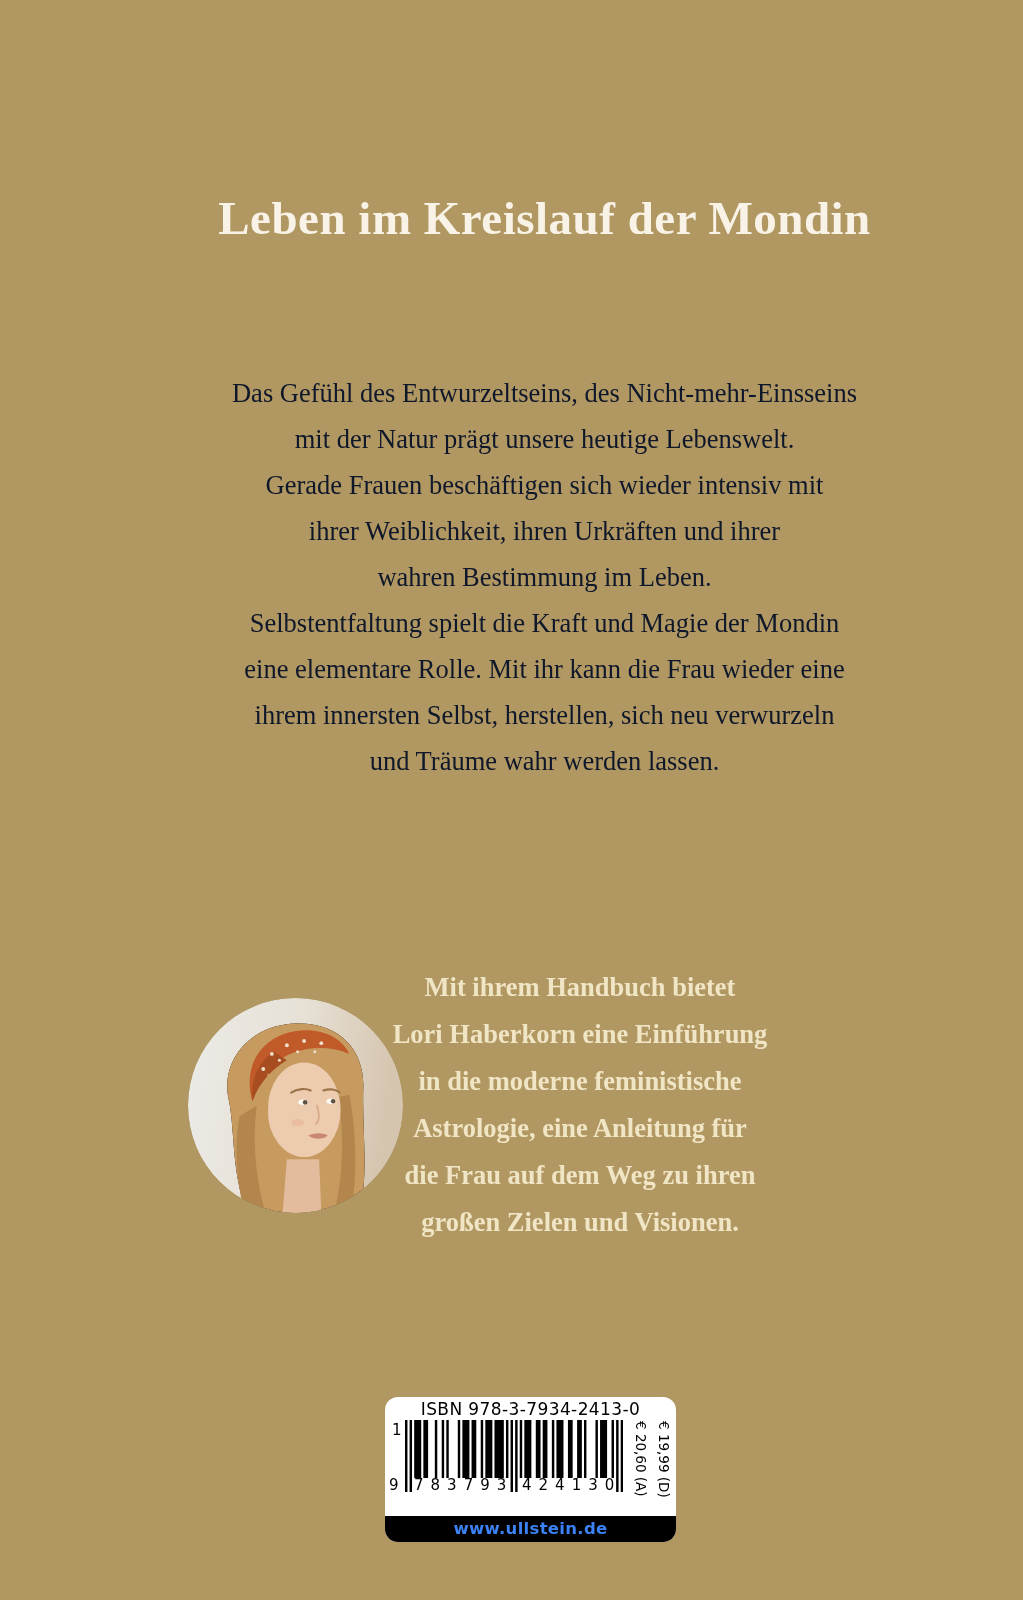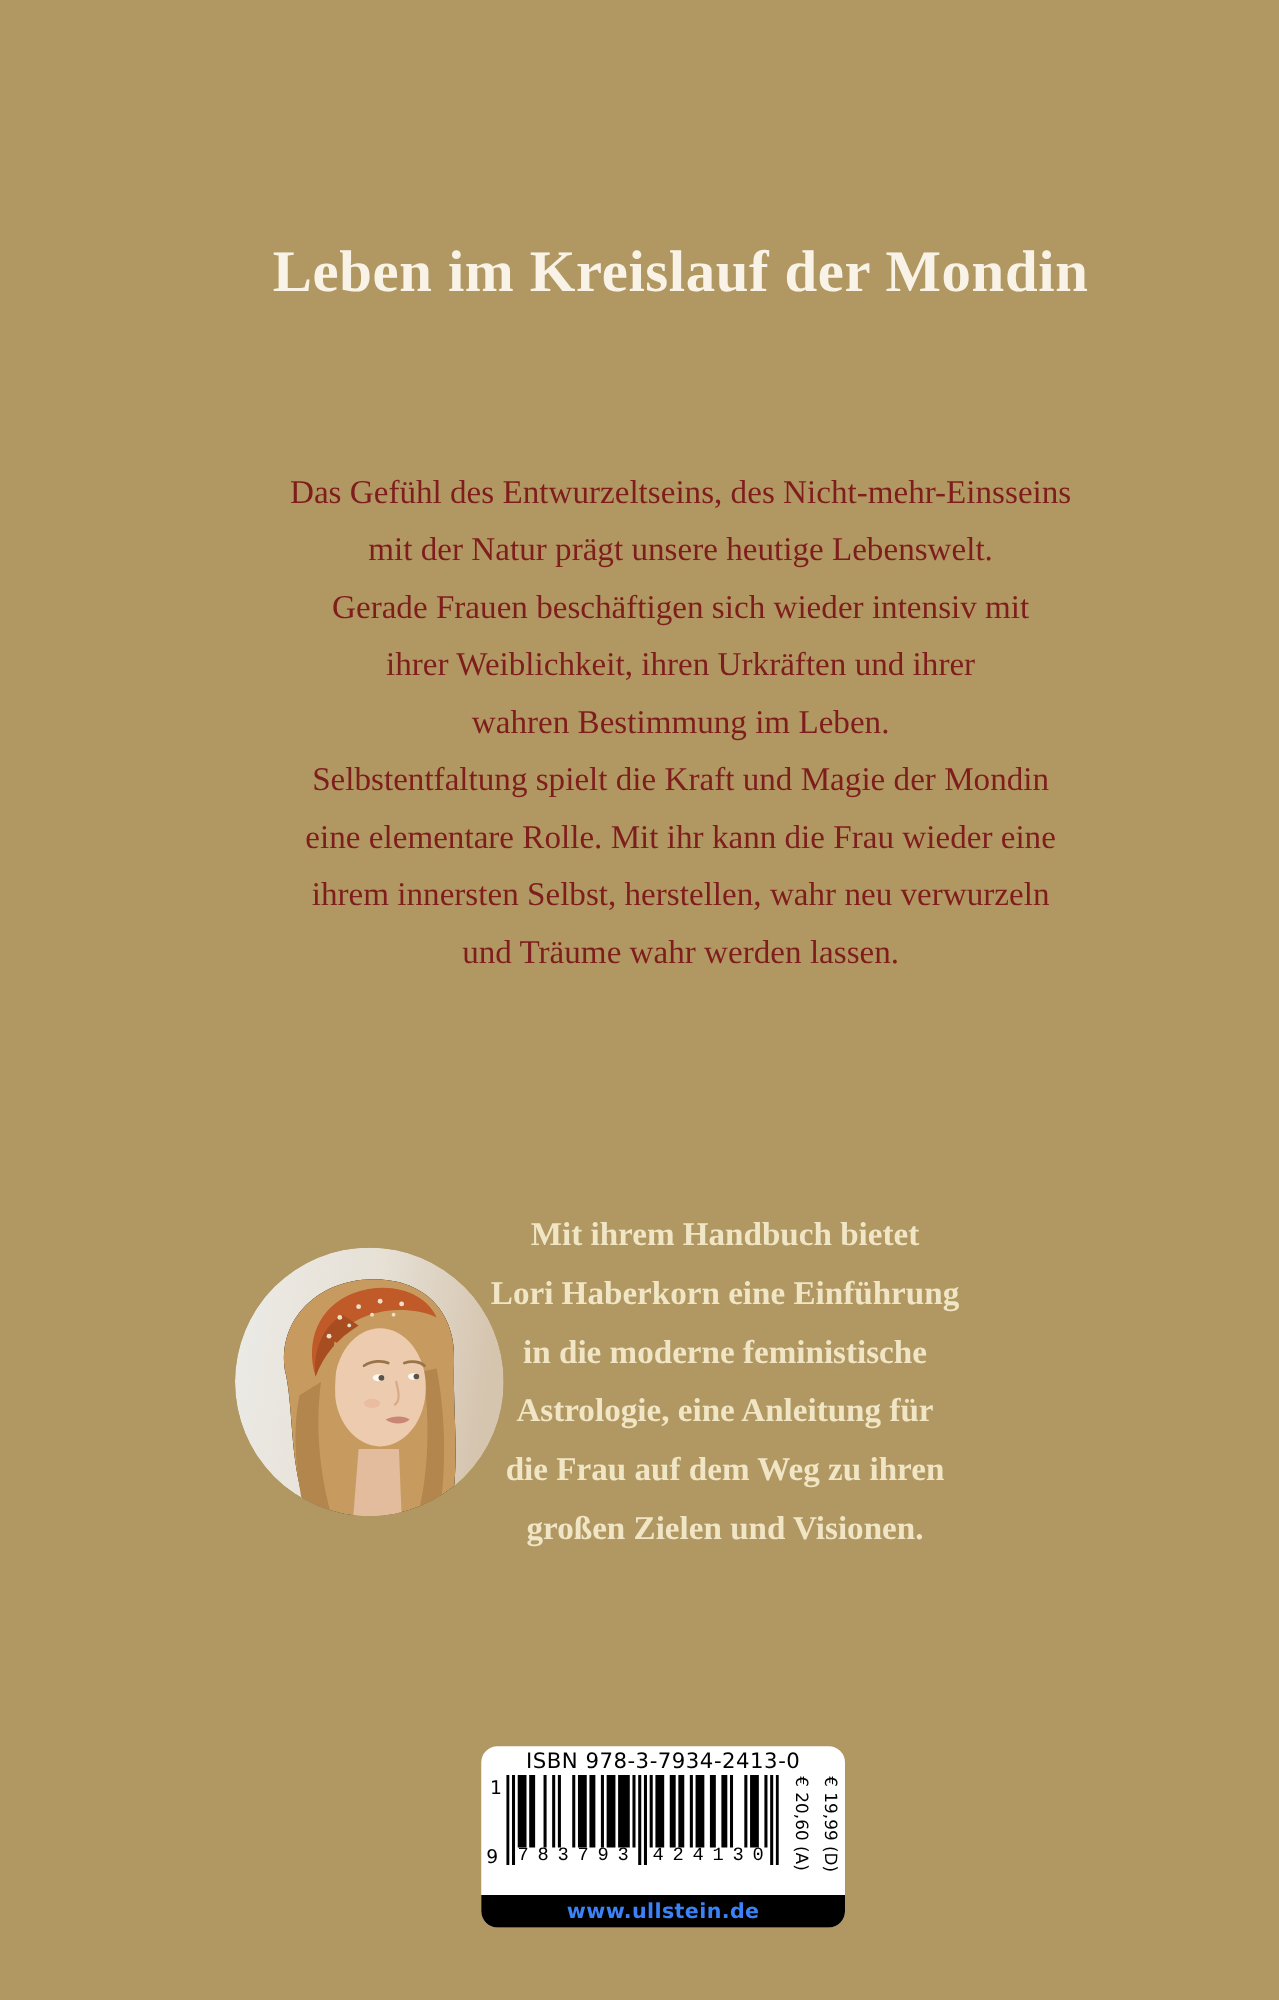--- a/index.html
+++ b/index.html
@@ -33,21 +33,21 @@
     letter-spacing: 0.5px;
   }
 
   
   .blurb {
     position: absolute;
     top: 370px;
     left: 60px;
     width: 903px;
     text-align: center;
-    color: #7f1d1d;
+    color: #0f172a;
     font-size: 26.5px;
     line-height: 46px;
     font-weight: 400;
   }
 
   
   .author-photo {
     position: absolute;
     left: 155px;
     top: 998px;
@@ -111,21 +111,20 @@
     height: 72px;
   }
   .bars rect { fill: #000; }
   .ean-group {
     position: absolute;
     top: 79px;
     width: 96px;
     text-align: center;
     font-size: 15px;
     letter-spacing: 7px;
-    font-family: Liberation Mono, monospace;
   }
   .ean-group-left  { left: 29px; }
   .ean-group-right { left: 137px; }
   .price-block {
     position: absolute;
     left: 220px;
     top: 48px;
     width: 94px;
     height: 46px;
     transform: rotate(90deg);
@@ -159,21 +158,21 @@
   </div>
 
   <div class="blurb">
     <div>Das Gefühl des Entwurzeltseins, des Nicht-mehr-Einsseins</div>
     <div>mit der Natur prägt unsere heutige Lebenswelt.</div>
     <div>Gerade Frauen beschäftigen sich wieder intensiv mit</div>
     <div>ihrer Weiblichkeit, ihren Urkräften und ihrer</div>
     <div>wahren Bestimmung im Leben.</div>
     <div>Selbstentfaltung spielt die Kraft und Magie der Mondin</div>
     <div>eine elementare Rolle. Mit ihr kann die Frau wieder eine</div>
-    <div>ihrem innersten Selbst, herstellen, wahr neu verwurzeln</div>
+    <div>ihrem innersten Selbst, herstellen, sich neu verwurzeln</div>
     <div>und Träume wahr werden lassen.</div>
   </div>
 
   <div class="author-photo">
     <svg viewBox="0 0 200 200" xmlns="http://www.w3.org/2000/svg">
       <defs>
         <clipPath id="pc">
             <circle cx="100" cy="100" r="100"></circle>
           </clipPath>
         <linearGradient id="pbg" x1="0" y1="0" x2="1" y2="0.15">

